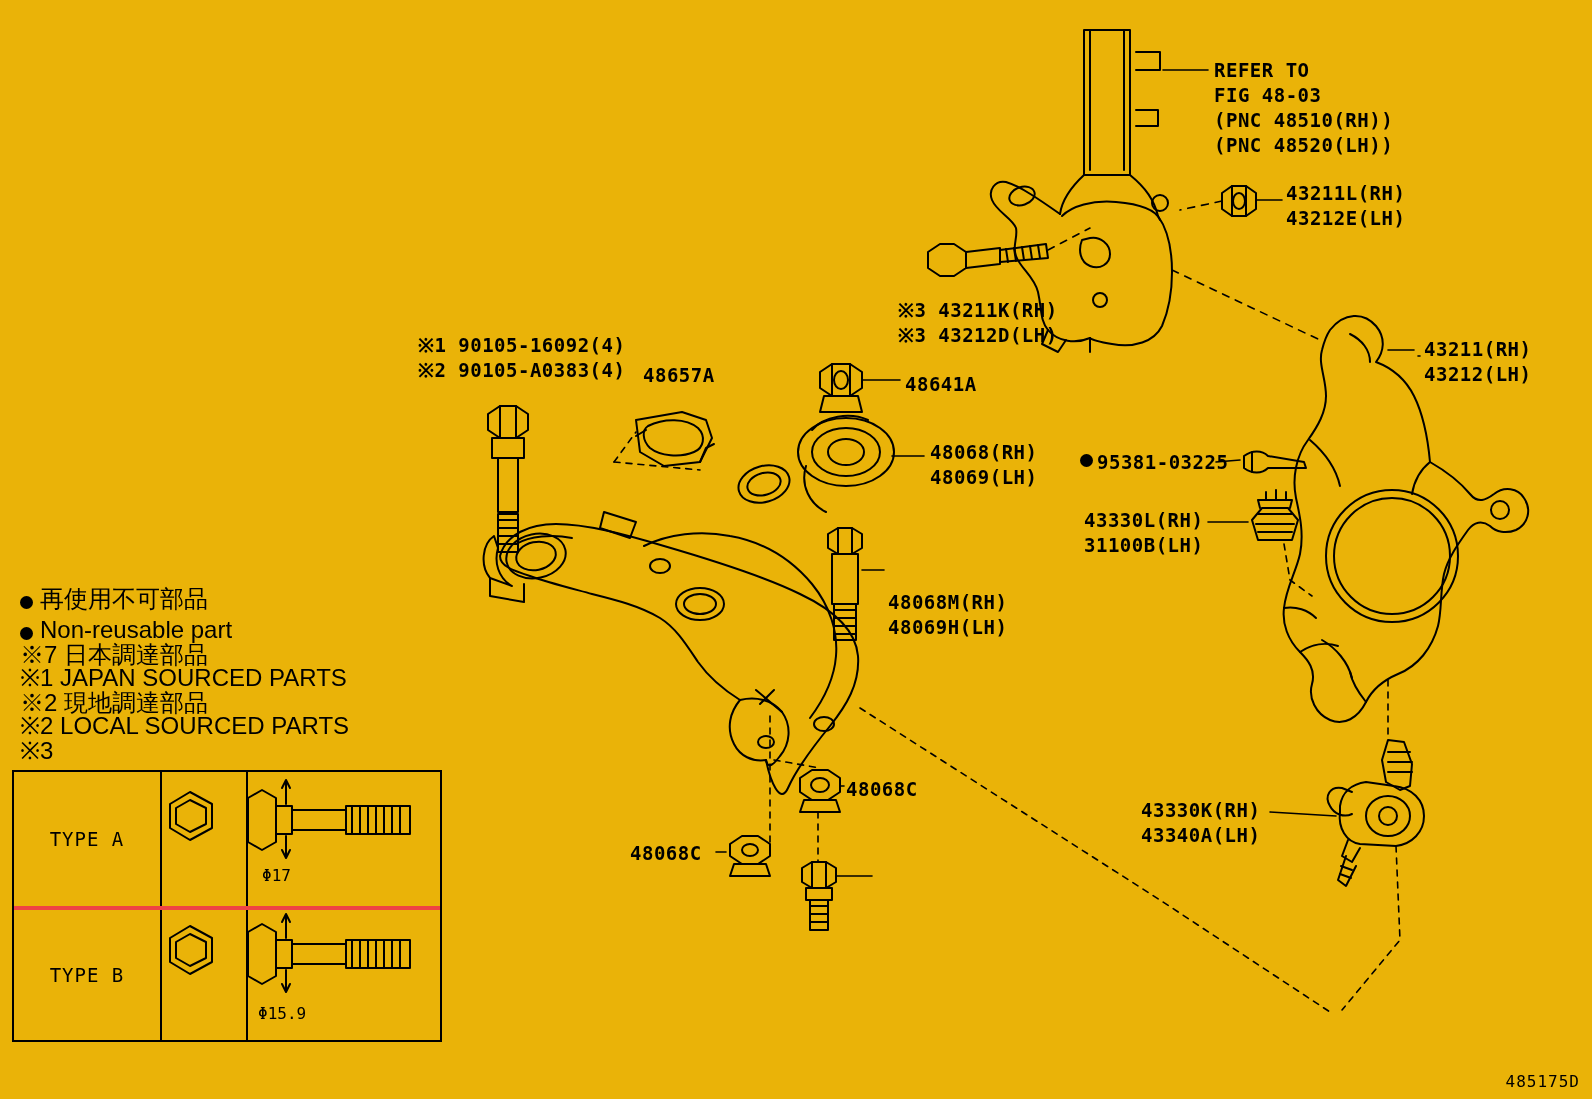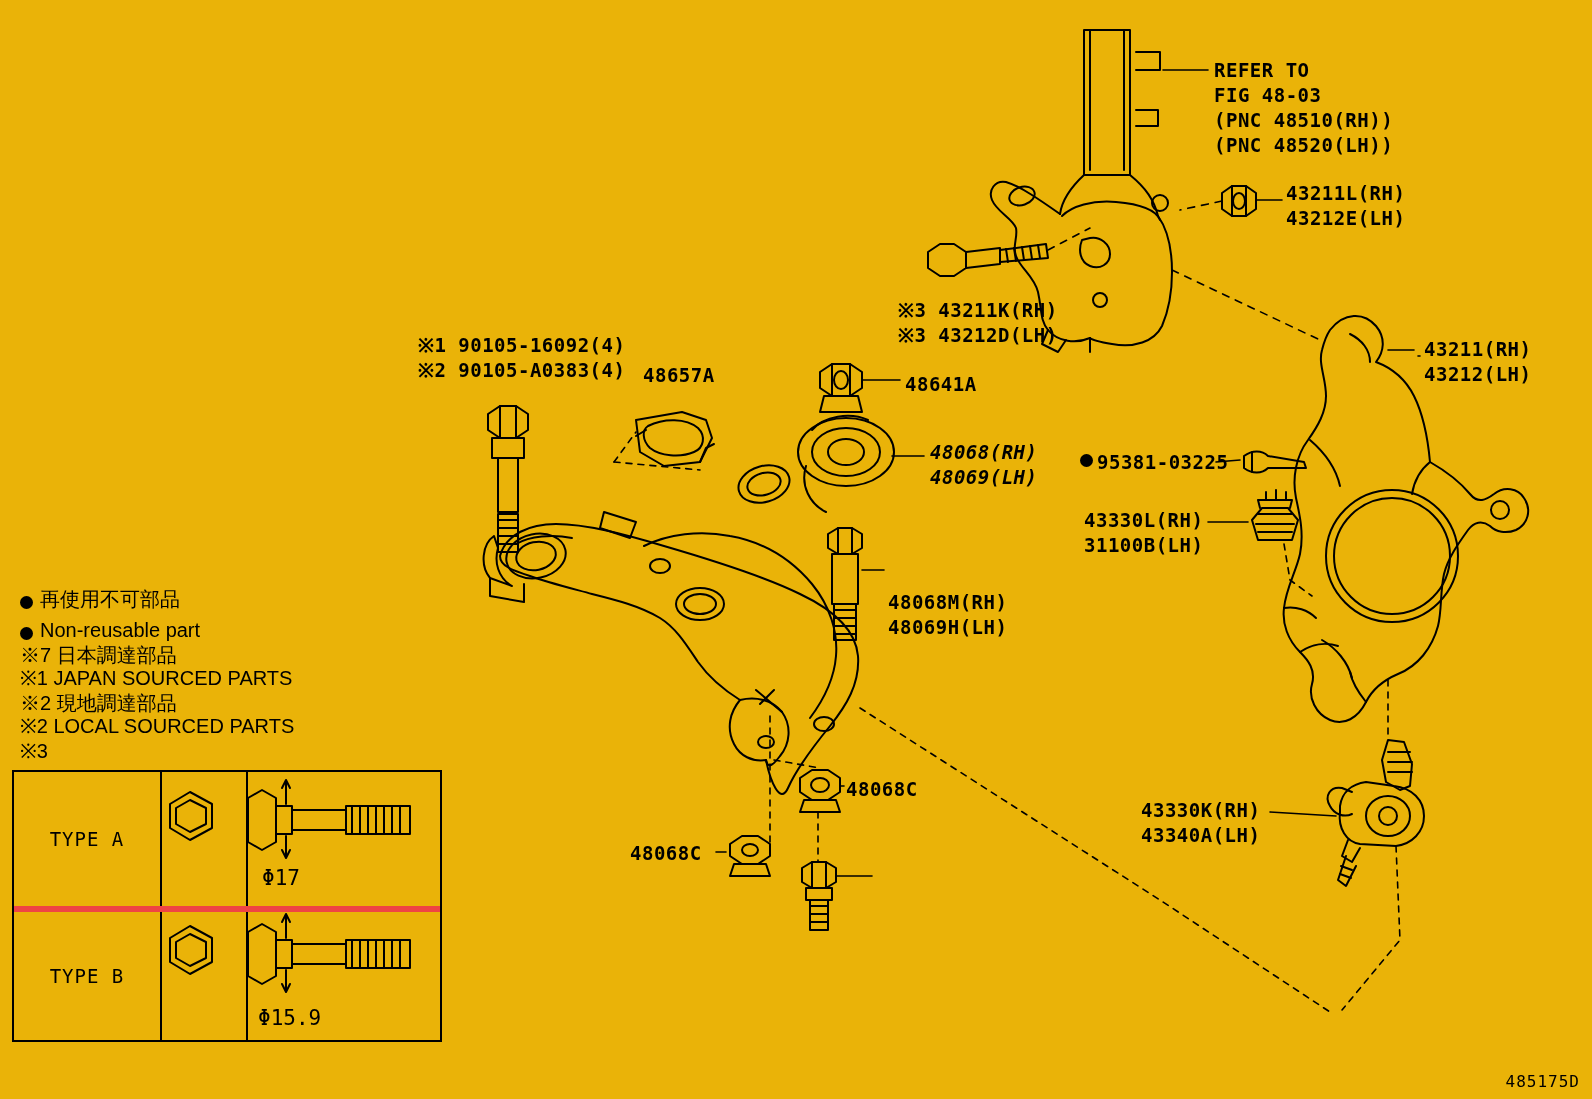--- a/index.html
+++ b/index.html
@@ -22,21 +22,21 @@
     font-size: 19px;
     font-weight: bold;
     letter-spacing: 0.5px;
     white-space: pre;
     color: #000;
     line-height: 25px;
   }
   .note {
     position: absolute;
     font-family: "Liberation Sans", sans-serif;
-    font-size: 20px;
+    font-size: 24px;
     white-space: pre;
     line-height: 30px;
     color: #000;
   }
   .dot {
     position: absolute;
     width: 13px;
     height: 13px;
     border-radius: 50%;
     background: #000;
@@ -58,21 +58,21 @@
     border: 2px solid #000;
     box-sizing: border-box;
   }
   .tbl .row {
     position: absolute;
     left: 0;
     width: 100%;
     height: 50%;
     box-sizing: border-box;
   }
-  .tbl .row.r2 { top: 50%; border-top: 6px solid #ef4444; }
+  .tbl .row.r2 { top: 50%; border-top: 4px solid #ef4444; }
   .tbl .row.r1 { top: 0; }
   .tbl .cellname {
     position: absolute;
     left: 0; top: 0;
     width: 148px; height: 100%;
     border-right: 2px solid #000;
     box-sizing: border-box;
     display: flex;
     align-items: center;
     justify-content: center;
@@ -83,21 +83,21 @@
   .tbl .cellmid {
     position: absolute;
     left: 148px; top: 0;
     width: 86px; height: 100%;
     border-right: 2px solid #000;
     box-sizing: border-box;
   }
   .tbl .dim {
     position: absolute;
     font-family: "DejaVu Sans Mono", monospace;
-    font-size: 21px;
+    font-size: 16px;
     white-space: pre;
   }
   .footer {
     position: absolute;
     right: 12px;
     bottom: 8px;
     font-family: "DejaVu Sans Mono", monospace;
     font-size: 16px;
     letter-spacing: 1px;
   }
@@ -337,21 +337,21 @@
 43212E(LH)</div>
   <div class="lbl" style="left:898px; top:298px;">※3 43211K(RH)
 ※3 43212D(LH)</div>
   <div class="lbl" style="left:1424px; top:337px;">43211(RH)
 43212(LH)</div>
 
   <div class="lbl" style="left:418px; top:333px;text-align:center;">※1 90105-16092(4)
 ※2 90105-A0383(4)</div>
   <div class="lbl" style="left:643px; top:363px;">48657A</div>
   <div class="lbl" style="left:905px; top:372px;">48641A</div>
-  <div class="lbl" style="left:930px; top:440px;font-style:italic;">48068(RH)
+  <div class="lbl" style="left:930px; top:440px;">48068(RH)
 48069(LH)</div>
   <div class="lbl" style="left:888px; top:546px;margin-top:44px;">48068M(RH)
 48069H(LH)</div>
 
   <div class="dot" style="left:1080px; top:454px;"></div>
   <div class="lbl" style="left:1097px; top:450px;">95381-03225</div>
   <div class="lbl" style="left:1084px; top:508px;">43330L(RH)
 31100B(LH)</div>
   <div class="lbl" style="left:1141px; top:798px;">43330K(RH)
 43340A(LH)</div>

